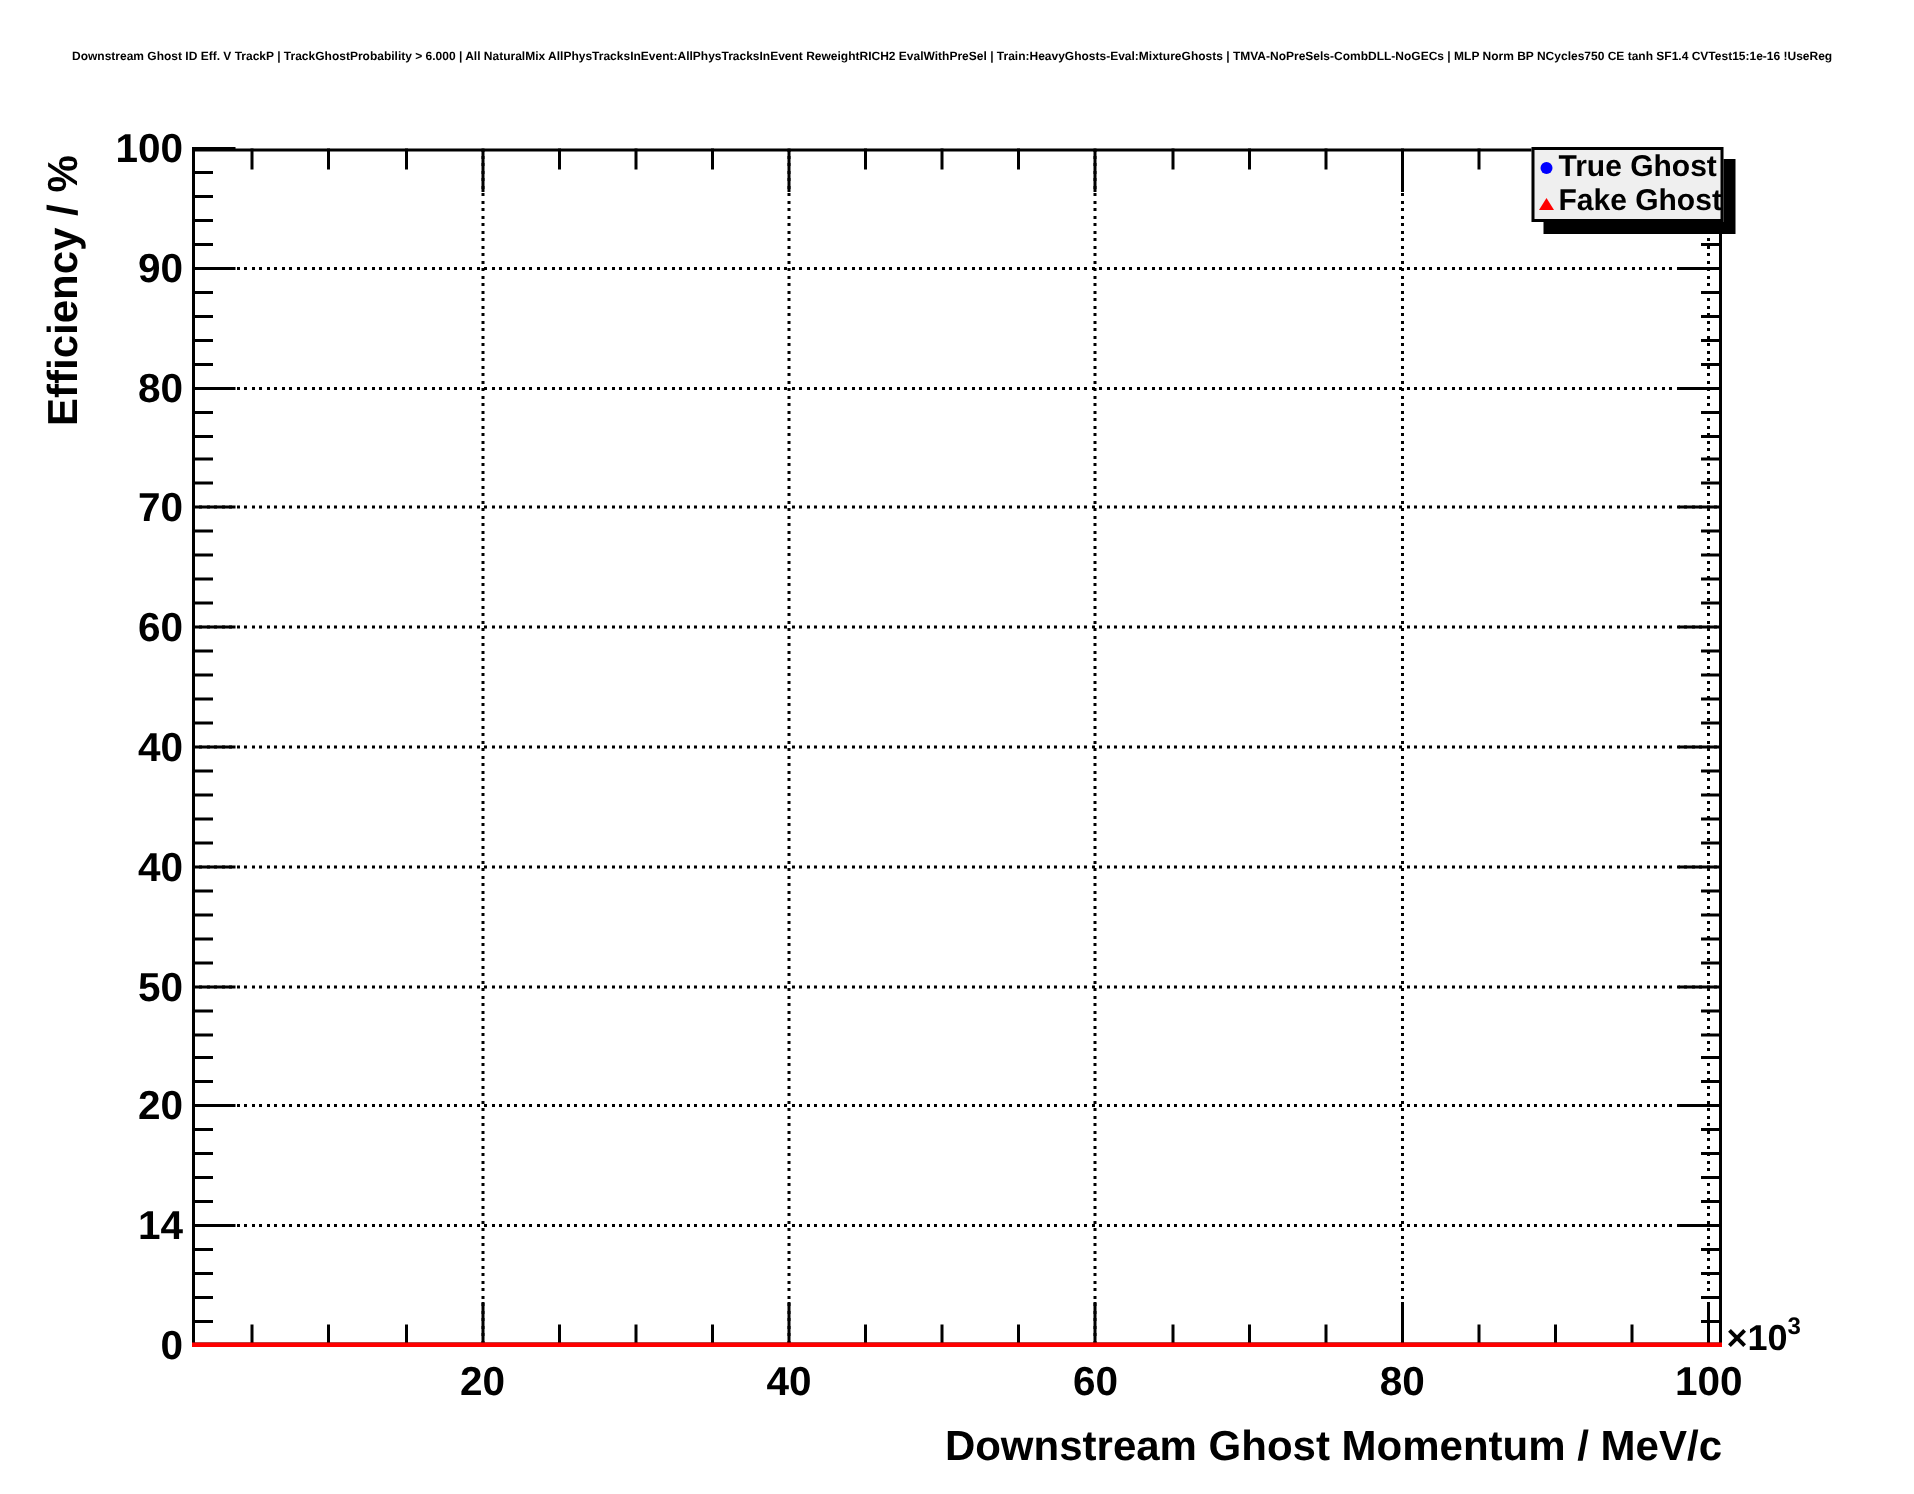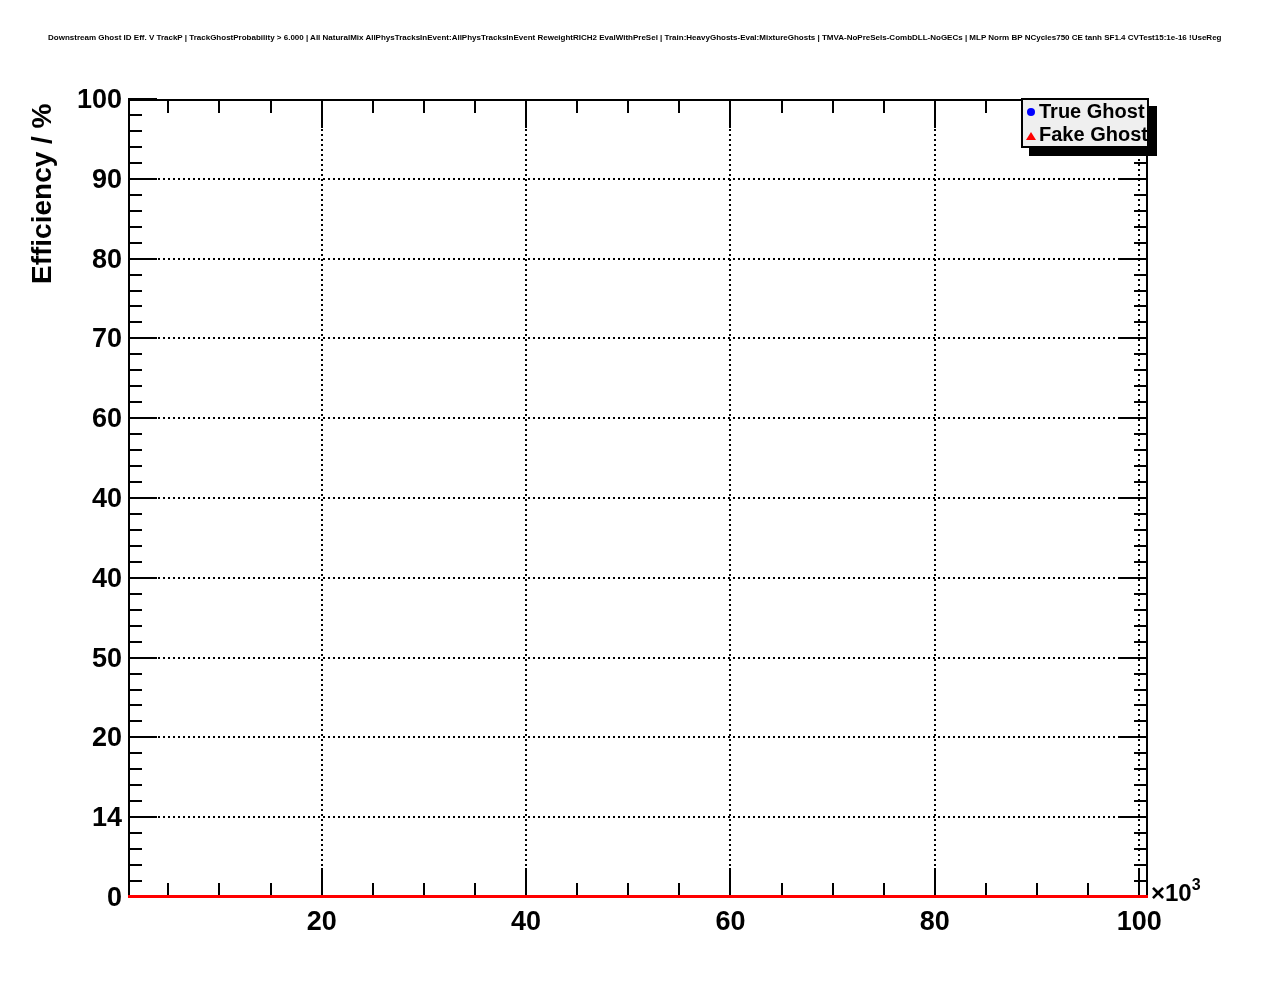--- a/index.html
+++ b/index.html
@@ -234,20 +234,21 @@
   <div class="x-labels" id="xLabels">
       <div class="xlab" style="left: 18.9861%;">20</div>
       <div class="xlab" style="left: 39.0241%;">40</div>
       <div class="xlab" style="left: 59.0622%;">60</div>
       <div class="xlab" style="left: 79.1003%;">80</div>
       <div class="xlab" style="left: 99.1384%;">100</div>
     </div>
 
   <div class="x-mult"><span>×10</span><sup>3</sup></div>
 
+  <div class="x-title">Downstream Ghost Momentum / MeV/c</div>
 
   <div class="legend">
     <div class="lrow">
       <span class="lmark circle"></span>
       <span class="ltext">True Ghost</span>
     </div>
     <div class="lrow">
       <span class="lmark triangle"></span>
       <span class="ltext">Fake Ghost</span>
     </div>

